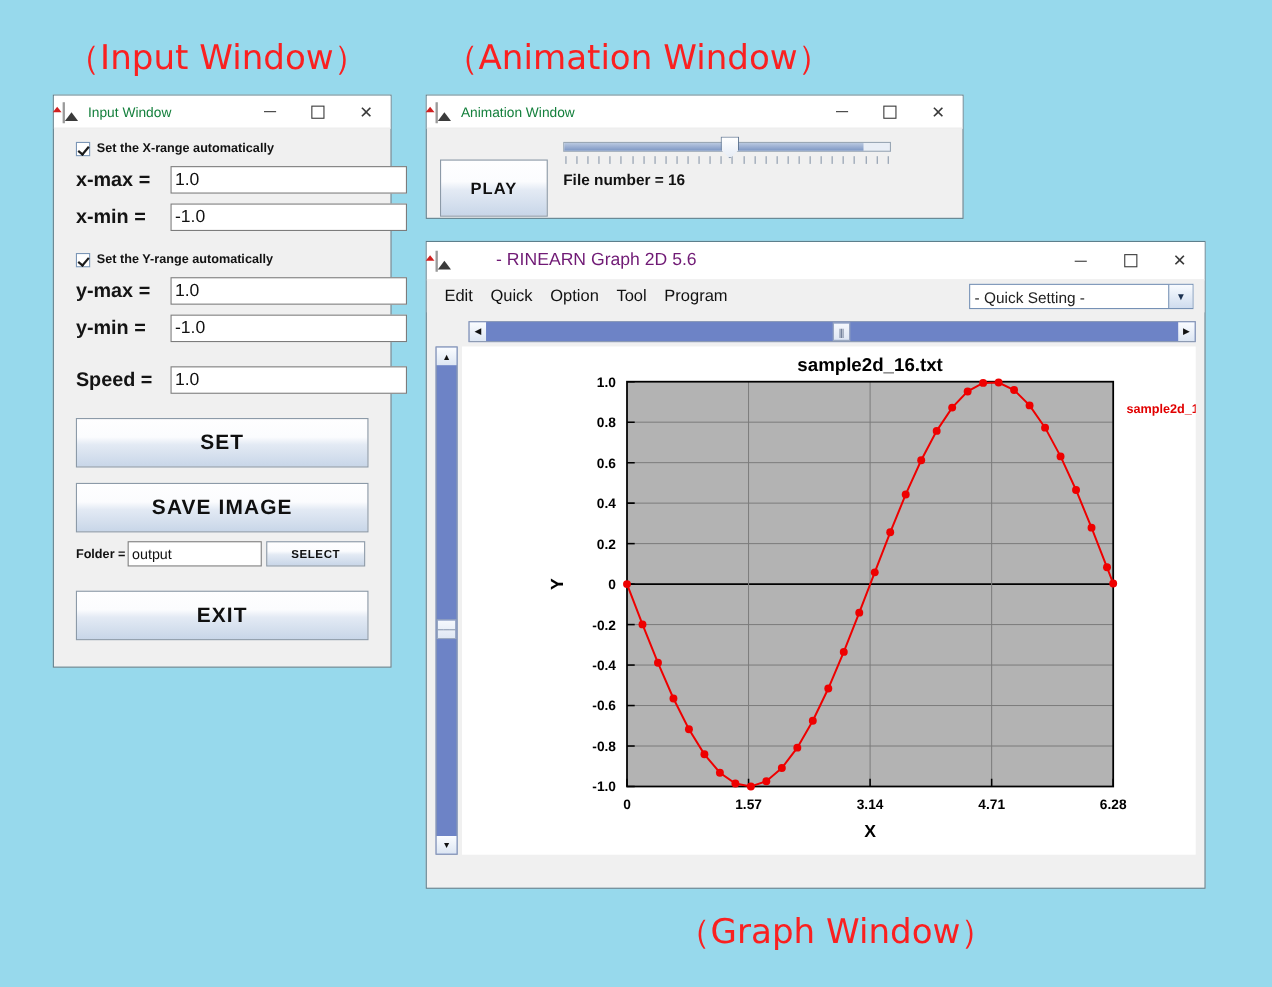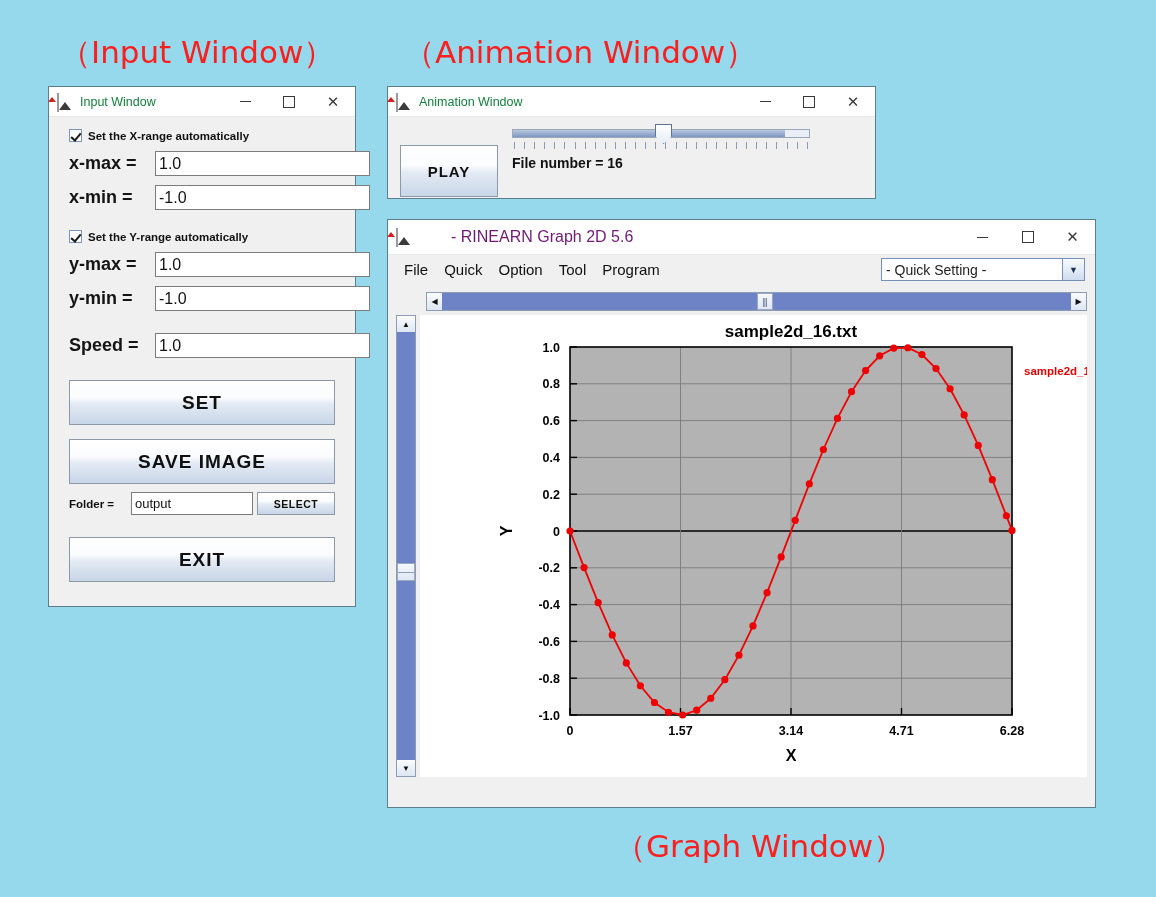--- a/index.html
+++ b/index.html
@@ -79,21 +79,21 @@
   .appicon::after{
     content:"";position:absolute;right:2px;top:3px;
     width:0;height:0;border-left:4px solid transparent;border-right:4px solid transparent;
     border-bottom:5px solid #d02020;
   }
 
   
   #input-window { left:48px; top:86px; width:308px; height:521px; }
   #input-window .body { padding:0 10px; }
 
-  .chkrow{ display:flex; align-items:center; margin-top:12px; margin-left:10px;}
+  .chkrow{ display:flex; align-items:flex-start; margin-top:12px; margin-left:10px;}
   .chkbox{
     width:13px;height:13px;background:#fff;border:1px solid #7b96b6;
     position:relative;flex:0 0 auto;margin-right:6px;
   }
   .chkbox::after{
     content:"";position:absolute;left:3px;top:1px;width:4px;height:8px;
     border:solid #1b1b1b;border-width:0 2px 2px 0;transform:rotate(40deg);
   }
   .chklabel{ font-size:11.5px; font-weight:bold; color:#111; font-family:"Liberation Sans",sans-serif;}
 
@@ -122,21 +122,21 @@
     color:#101010;
     font-weight:bold;
     font-family:"Liberation Sans", sans-serif;
     cursor:default;
   }
   #btn-set      { margin:22px 10px 0 10px; height:45px; font-size:19px; letter-spacing:1px;}
   #btn-saveimg  { margin:14px 10px 0 10px; height:45px; font-size:19px; letter-spacing:1px;}
   #btn-exit     { margin:22px 10px 0 10px; height:45px; font-size:19px; letter-spacing:1px;}
 
   .folderrow{ display:flex; align-items:center; margin:8px 10px 0 10px; }
-  .folderlabel{ font-size:11.5px;font-weight:bold;color:#111;width:62px;flex:0 0 auto;}
+  .folderlabel{ font-size:11.5px;font-weight:bold;color:#111;width:47px;flex:0 0 auto;}
   #folder-input{ height:23px; width:122px; flex:0 0 auto; border:1px solid #7c7c7c;background:#fff;
                  font-size:13px;padding:0 3px;color:#111;font-family:"Liberation Sans",sans-serif;}
   #btn-select{ height:23px; width:90px; margin-left:4px; font-size:10.5px; letter-spacing:.5px;}
 
   
   #anim-window { left:387px; top:86px; width:489px; height:113px; }
   #btn-play{ position:absolute; left:12px; top:58px; width:98px; height:52px; font-size:15px; letter-spacing:1px;}
   .slider-wrap{ position:absolute; left:124px; top:42px; width:298px;}
   .slider-track{
     height:9px;background:#e9eef6;border:1px solid #9aa7b5;position:relative;
@@ -357,21 +357,21 @@
     <span class="tb-icon"><span class="appicon"></span></span>
     <span class="tb-title">- RINEARN Graph 2D 5.6</span>
     <span class="tb-btns">
       <span class="tb-btn min"></span>
       <span class="tb-btn max"></span>
       <span class="tb-btn close">✕</span>
     </span>
   </div>
 
   <div class="menubar">
-    <span class="menuitem">File</span>
+    <span class="menuitem">Edit</span>
     <span class="menuitem">Quick</span>
     <span class="menuitem">Option</span>
     <span class="menuitem">Tool</span>
     <span class="menuitem">Program</span>
 
     <div class="quickset">
       <span class="qs-text">- Quick Setting -</span>
       <span class="qs-arrow">▼</span>
     </div>
   </div>

